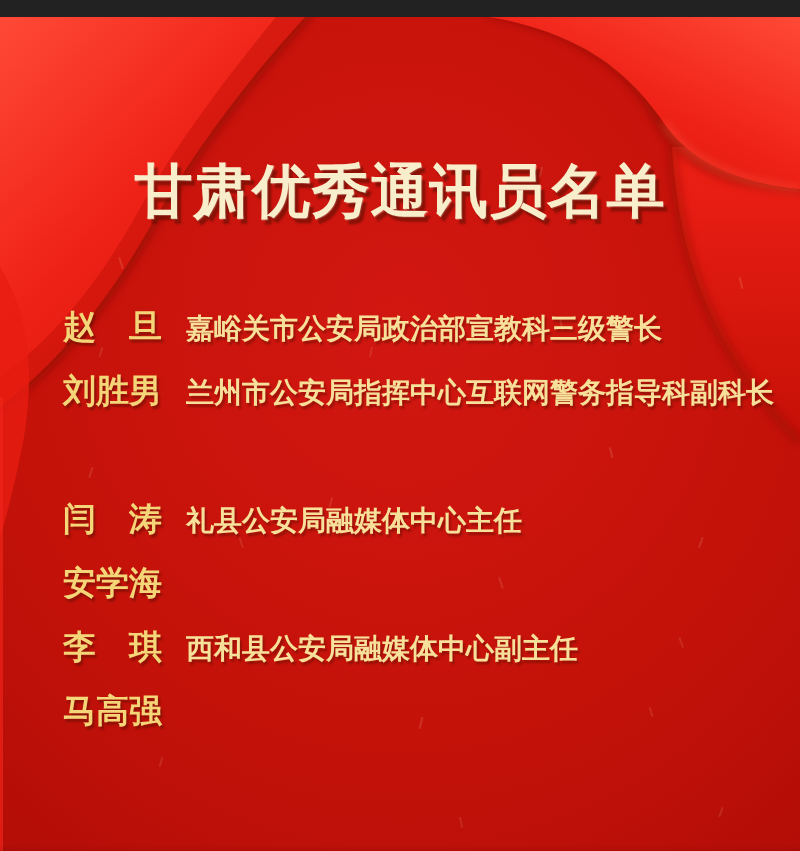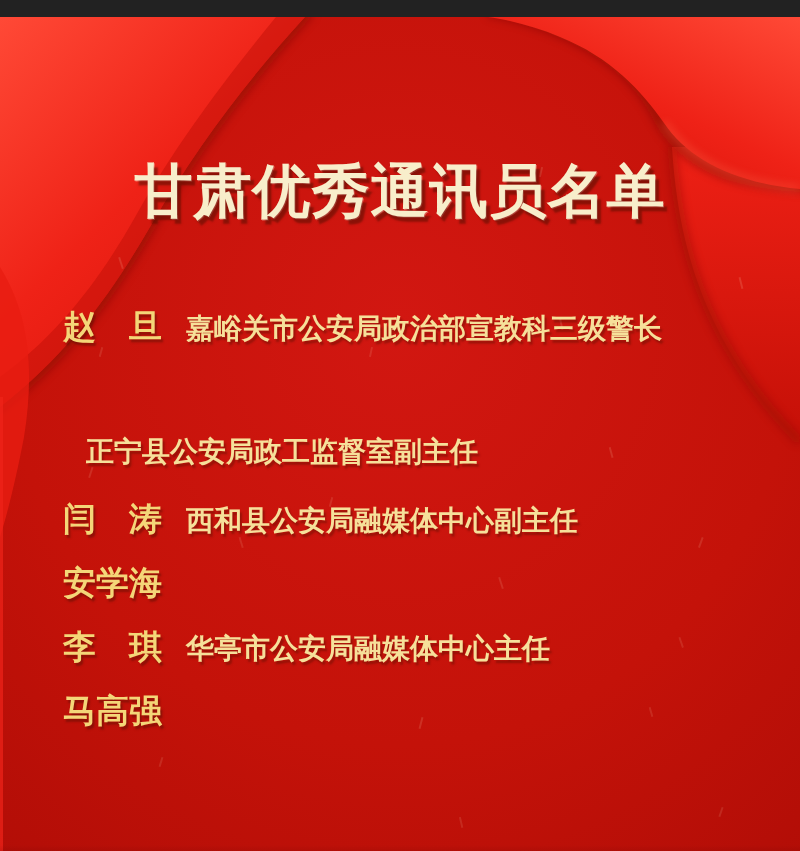--- a/index.html
+++ b/index.html
@@ -141,33 +141,34 @@
   </svg>
 
   <h1 class="page-title">甘肃优秀通讯员名单</h1>
 
   <div class="list">
     <div class="row">
       <span class="name">赵　旦</span>
       <span class="job">嘉峪关市公安局政治部宣教科三级警长</span>
     </div>
     <div class="row">
+      <span class="name">刘胜男</span>
+      <span class="job">兰州市公安局指挥中心互联网警务指导科副科长</span>
     </div>
     <div class="row">
-      <span class="job">正宁县公安局政工监督室副主任</span>
     </div>
     <div class="row">
       <span class="name">闫　涛</span>
-      <span class="job">西和县公安局融媒体中心副主任</span>
+      <span class="job">礼县公安局融媒体中心主任</span>
     </div>
     <div class="row">
       <span class="name">安学海</span>
     </div>
     <div class="row">
       <span class="name">李　琪</span>
-      <span class="job">华亭市公安局融媒体中心主任</span>
+      <span class="job">西和县公安局融媒体中心副主任</span>
     </div>
     <div class="row">
       <span class="name">马高强</span>
     </div>
   </div>
 
 </div>
 
 </body></html>

